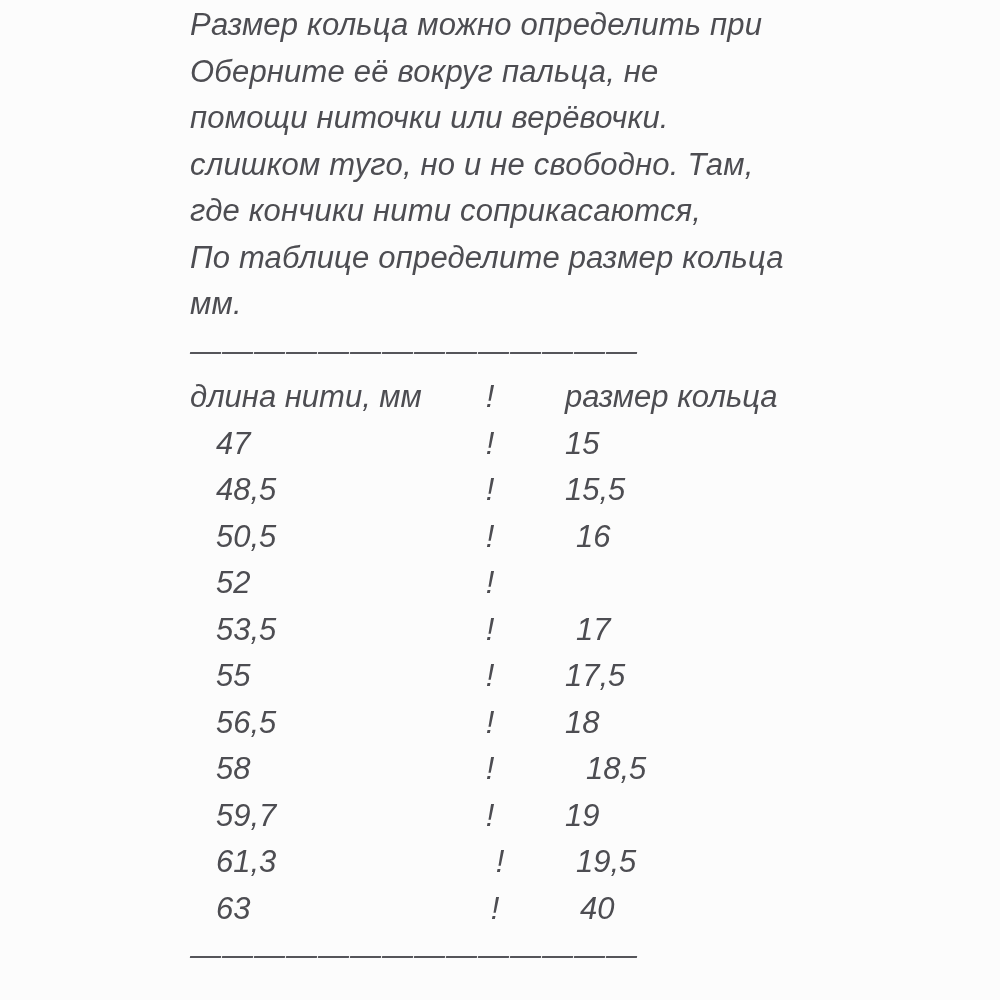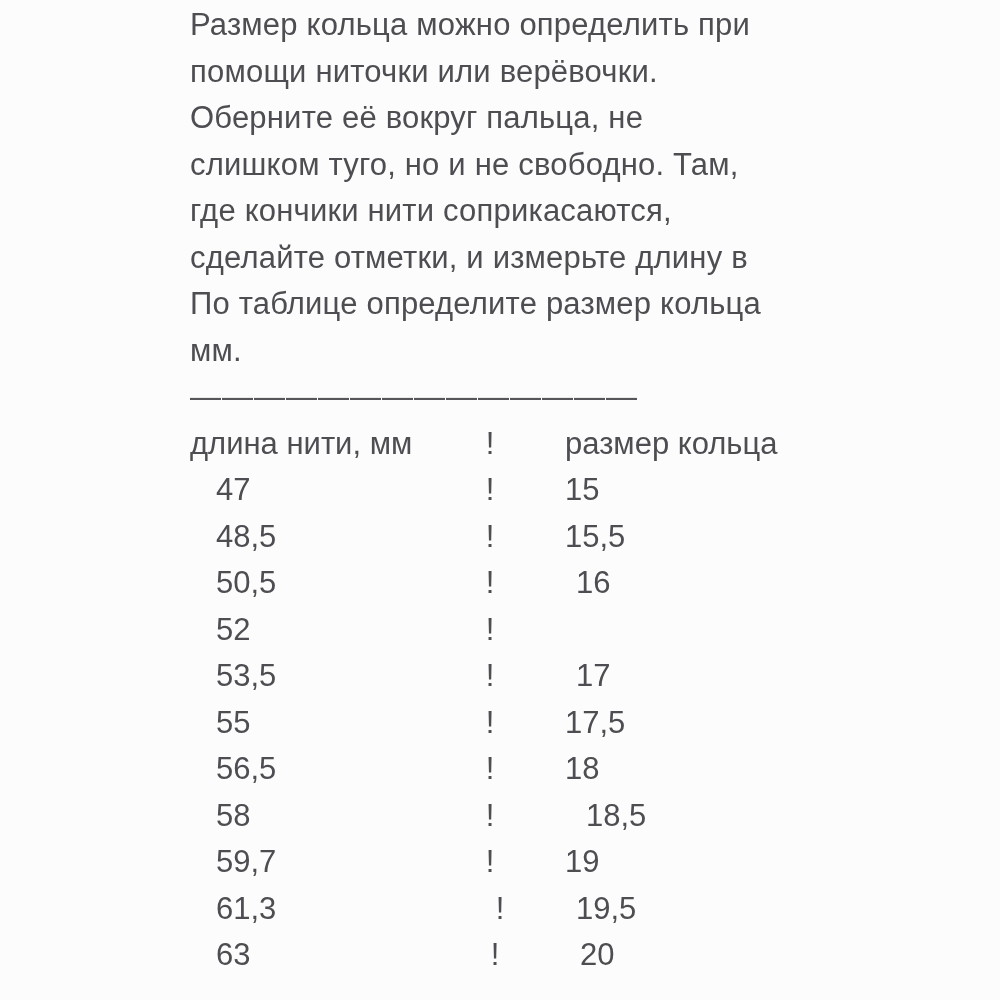--- a/index.html
+++ b/index.html
@@ -11,20 +11,21 @@
     height: 1000px;
     background: #fcfcfc;
     overflow: hidden;
     font-family: "Liberation Sans", sans-serif;
   }
   .page {
     position: relative;
     width: 1000px;
     height: 1000px;
     color: #4d4d52;
+    font-style: italic;
   }
   .content {
     position: absolute;
     left: 190px;
     top: 2px;
     width: 640px;
   }
   .pline {
     font-size: 31px;
     line-height: 46.5px;
@@ -72,25 +73,24 @@
   .rows .trow:nth-child(11) .t-sep { transform: translateX(5px); }
   .rows .trow:nth-child(11) .t-col2 { padding-left: 60px; }
 </style>
 </head>
 <body>
 
 <div class="page">
   <div class="content">
 
     <div class="pline">Размер кольца можно определить при</div>
+    <div class="pline">Оберните её вокруг пальца, не</div>
     <div class="pline">помощи ниточки или верёвочки.</div>
-    <div class="pline">Оберните её вокруг пальца, не</div>
     <div class="pline">слишком туго, но и не свободно. Там,</div>
     <div class="pline">где кончики нити соприкасаются,</div>
-    <div class="pline">сделайте отметки, и измерьте длину в</div>
     <div class="pline">По таблице определите размер кольца</div>
     <div class="pline">мм.</div>
 
     <div class="divider">——————————————</div>
 
     <div class="trow thead">
       <span class="t-col1">длина нити, мм</span>
       <span class="t-sep">!</span>
       <span class="t-col2">размер кольца</span>
     </div>
@@ -151,20 +151,20 @@
 
   <div class="trow">
     <span class="t-col1 val">61,3</span>
     <span class="t-sep">!</span>
     <span class="t-col2">19,5</span>
   </div>
 
   <div class="trow">
     <span class="t-col1 val">63</span>
     <span class="t-sep">!</span>
-    <span class="t-col2">20</span>
+    <span class="t-col2">40</span>
   </div>
 </div>
 
     <div class="divider">——————————————</div>
 
   </div>
 </div>
 
 </body></html>

